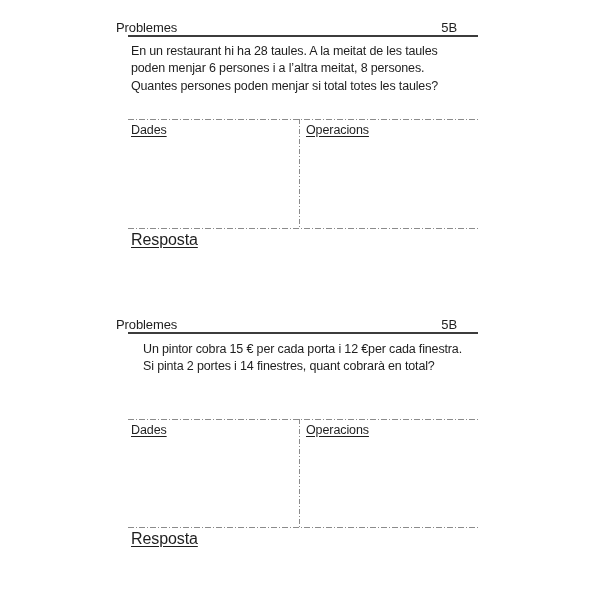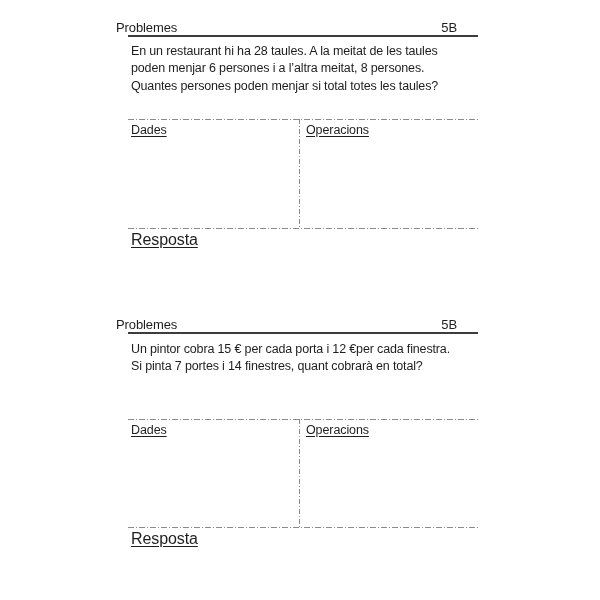--- a/index.html
+++ b/index.html
@@ -99,21 +99,21 @@
 
   
   .s1-header { top: 20px; }
   .s1-rule   { top: 35px; }
   .s1-problem{ top: 43px; }
   .s1-area   { top: 119px; height: 110px; }
   .s1-resposta { top: 231px; }
 
   .s2-header { top: 317px; }
   .s2-rule   { top: 332px; }
-  .s2-problem{ top: 341px; }
+  .s2-problem{ top: 341px; margin-left: 12px; }
   .s2-area   { top: 419px; height: 109px; }
   .s2-resposta { top: 530px; }
 </style>
 </head>
 <body>
 
 <div class="page">
 
   <div class="abs header-row s1-header">
     <span class="header-title">Problemes</span>
@@ -138,21 +138,21 @@
   <div class="abs resposta s1-resposta">Resposta</div>
 
   <div class="abs header-row s2-header">
     <span class="header-title">Problemes</span>
     <span class="header-code">5B</span>
   </div>
   <div class="abs header-rule s2-rule"></div>
 
   <div class="abs problem s2-problem">
     <div class="problem-line">Un pintor cobra 15 € per cada porta i 12 €per cada finestra.</div>
-    <div class="problem-line">Si pinta 7 portes i 14 finestres, quant cobrarà en total?</div>
+    <div class="problem-line">Si pinta 2 portes i 14 finestres, quant cobrarà en total?</div>
   </div>
 
   <div class="abs work-area s2-area">
     <div class="dash-h top"></div>
     <div class="dash-h bottom"></div>
     <div class="dash-v"></div>
     <span class="area-label label-dades">Dades</span>
     <span class="area-label label-operacions">Operacions</span>
   </div>
 

